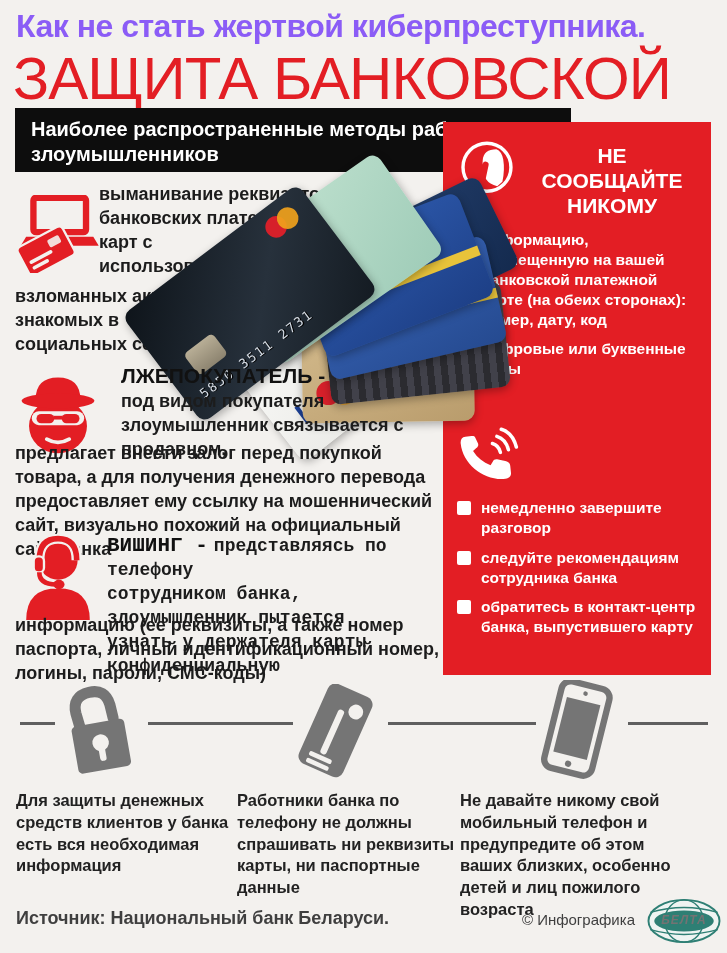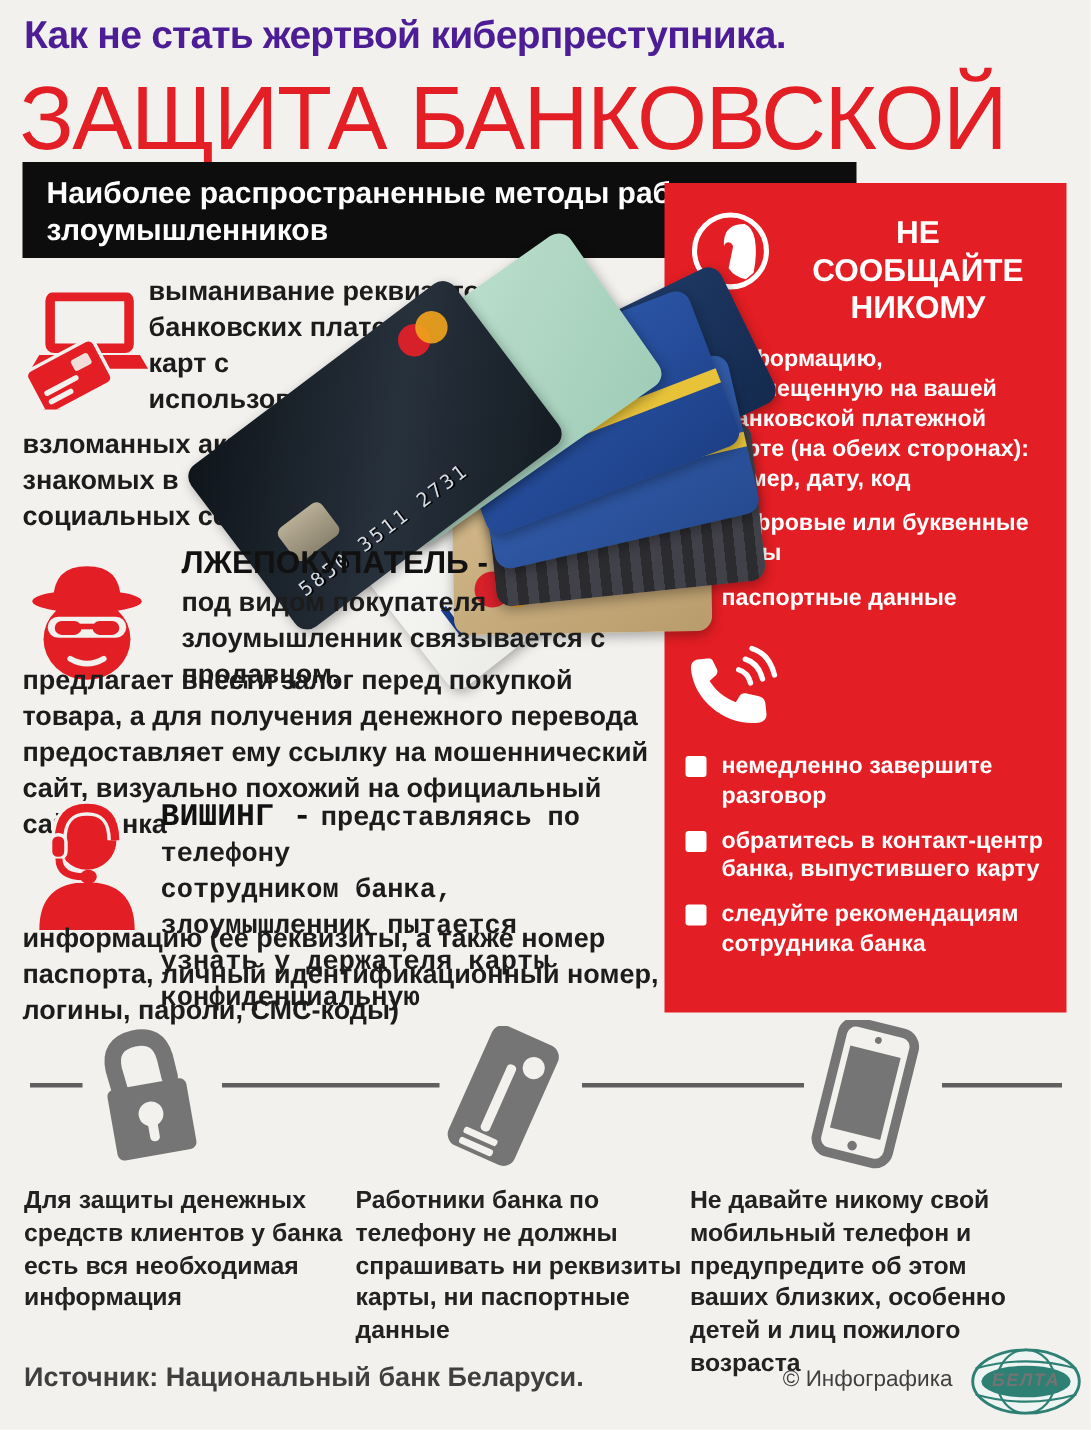--- a/index.html
+++ b/index.html
@@ -2,21 +2,21 @@
 <html><head>
 <meta charset="utf-8">
 <style>
   html,body{margin:0;padding:0;}
   #poster{position:relative;width:727px;height:953px;background:#f3f1ee;overflow:hidden;
           font-family:"Liberation Sans",sans-serif;color:#1a1a1a;}
   .abs{position:absolute;}
   .pre{white-space:pre-line;}
 
   
-  #title1{left:16px;top:8px;font-size:26px;font-weight:bold;color:#4c1d95;letter-spacing:-0.5px;}
+  #title1{left:16px;top:8px;font-size:32px;font-weight:bold;color:#8b5cf6;letter-spacing:-0.5px;}
   #title2{left:13px;top:44px;font-size:60px;font-weight:normal;color:#e31e24;letter-spacing:-1px;}
   #blackbar{left:15px;top:108px;width:556px;height:64px;background:#0d0d0d;z-index:1;
             box-sizing:border-box;padding:9px 16px;}
   #blackbar span{color:#fff;font-size:20px;font-weight:bold;line-height:1.25;}
 
   
   .body-txt{font-size:18px;line-height:1.33;font-weight:bold;color:#1c1c1c;}
   #secA{left:15px;top:183px;width:430px;z-index:2;}
   #secA .icon{left:0;top:12px;}
   #secA .p1{left:84px;top:0;width:280px;}
@@ -222,43 +222,42 @@
       <li>
           <span class="sq"></span>
         <span class="rp-item">информацию, размещенную на вашей банковской платежной карте (на обеих сторонах): номер, дату, код</span>
         </li>
       <li>
           <span class="sq"></span>
         <span class="rp-item">цифровые или буквенные коды</span>
         </li>
       <li>
           <span class="sq"></span>
-        <span class="rp-item">паспортные данные</span>
         </li>
     </ul>
     <div class="rp-head rp-gap">
       <svg viewBox="0 0 70 70" width="62" height="62">
         <path d="M12 12 C8 12 6 15 6 19 C6 43 28 64 52 64 C56 64 59 62 59 58 L59 50 C59 47 57 45 54 44 L45 41 C43 40.5 41 41 40 43 L37 47 C29 43 23 37 19 29 L23 26 C25 25 26 23 25.5 21 L23 14 C22.5 12.5 21 12 19 12 Z" fill="#fff" transform="rotate(-6 33 38)"></path>
         <path d="M40 22 Q47 24 49 32" stroke="#fff" stroke-width="4" fill="none" stroke-linecap="round"></path>
         <path d="M45 14 Q55 17 58 29" stroke="#fff" stroke-width="4" fill="none" stroke-linecap="round"></path>
         <path d="M50 6 Q63 10 67 26" stroke="#fff" stroke-width="4" fill="none" stroke-linecap="round"></path>
       </svg>
     </div>
     <ul class="rp-list">
       <li>
           <span class="sq"></span>
         <span class="rp-item">немедленно завершите разговор</span>
         </li>
       <li>
           <span class="sq"></span>
+        <span class="rp-item">следуйте рекомендациям сотрудника банка</span>
+        </li>
+      <li>
+          <span class="sq"></span>
         <span class="rp-item">обратитесь в контакт-центр банка, выпустившего карту</span>
-        </li>
-      <li>
-          <span class="sq"></span>
-        <span class="rp-item">следуйте рекомендациям сотрудника банка</span>
         </li>
     </ul>
   </div>
 
   <div id="hl1" class="hline"></div>
   <div id="hl2" class="hline"></div>
   <div id="hl3" class="hline"></div>
   <div id="hl4" class="hline"></div>
 
   <svg id="gi-lock" class="gicon" viewBox="0 0 100 105" width="92" height="97">

